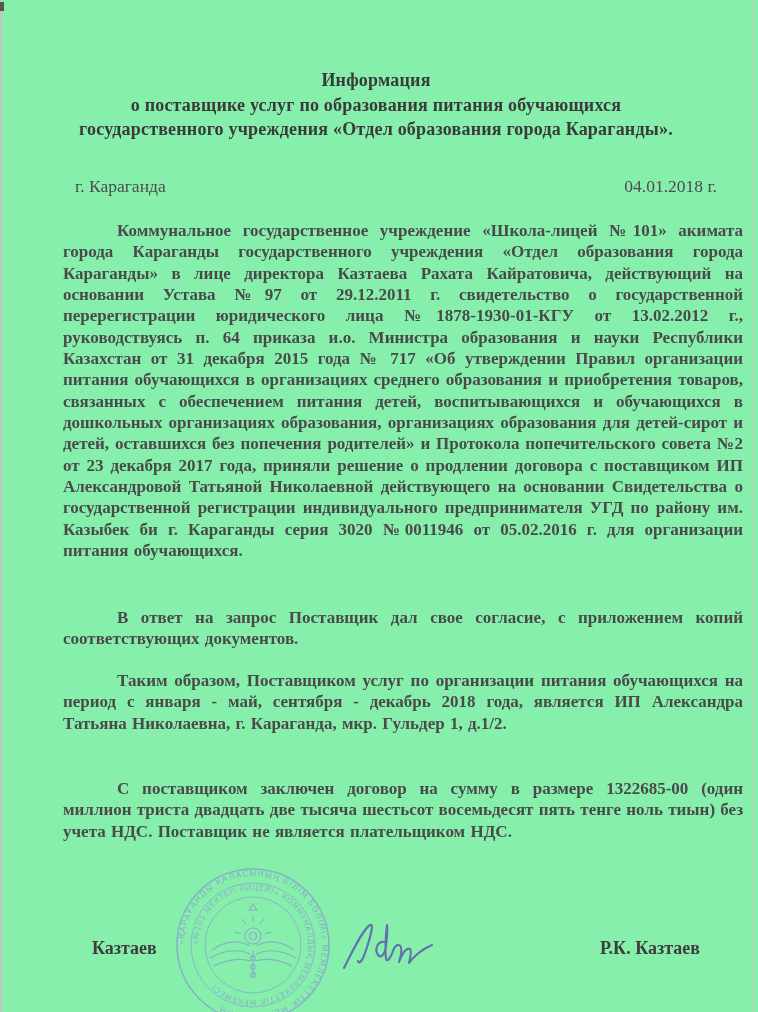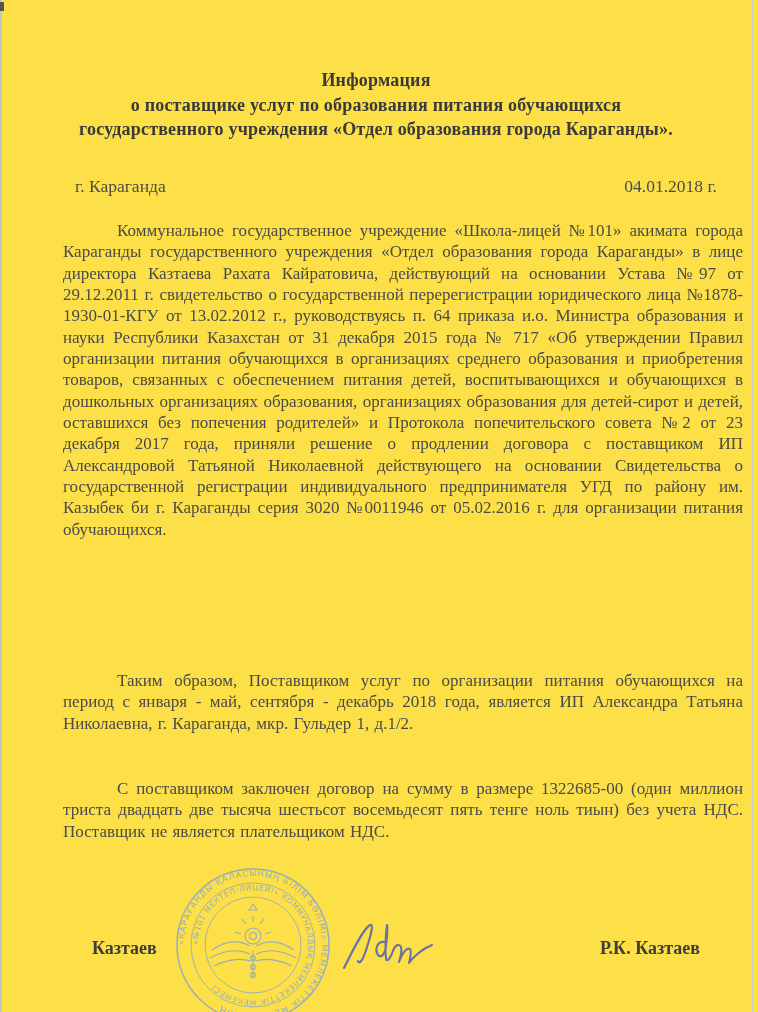--- a/index.html
+++ b/index.html
@@ -1,20 +1,20 @@
 <!DOCTYPE html>
 <html><head>
 <meta charset="utf-8">
 <style>
   html,body{margin:0;padding:0;background:#e8e8e6;}
   .page{
     position:relative;
     width:758px;height:1012px;
     margin:0 auto;
-    background:#fde047;
+    background:#86efac;
     overflow:hidden;
     font-family:"Liberation Serif","DejaVu Serif",serif;
   }
   .edge-left{position:absolute;left:0;top:0;width:2px;height:100%;background:#c6c6c0;}
   .edge-right{position:absolute;left:752px;top:0;width:1px;height:100%;background:#cbcbc6;}
   .corner-speck{position:absolute;left:0;top:2px;width:4px;height:9px;background:#55554f;}
 
   .title-block{
     position:absolute;top:68px;left:0;right:6px;
     text-align:center;
@@ -27,20 +27,21 @@
     position:absolute;top:176px;left:75px;right:41px;
     display:flex;justify-content:space-between;
     font-size:17.5px;color:#4c4c4c;
   }
   .body-par{
     position:absolute;left:63px;width:680px;margin:0;
     text-align:justify;text-indent:54px;
     font-size:17px;line-height:21.35px;
     color:#4a4a4a;
     word-spacing:1px;
+    font-weight:bold;
   }
   .par-1{top:220px;}
   .par-2{top:607px;}
   .par-3{top:670px;}
   .par-4{top:730px;margin-top:48px;}
 
   .sign-row{
     position:absolute;top:938px;left:92px;right:58px;
     display:flex;justify-content:space-between;
     font-weight:bold;font-size:18px;color:#3d3d3d;
@@ -65,20 +66,21 @@
     <div>о поставщике услуг по образования питания обучающихся</div>
     <div>государственного учреждения  «Отдел образования города Караганды».</div>
   </div>
 
   <div class="place-date">
     <span>г. Караганда</span>
     <span>04.01.2018 г.</span>
   </div>
 
   <p class="body-par par-1">Коммунальное государственное учреждение «Школа-лицей №101» акимата города Караганды государственного учреждения «Отдел образования города Караганды» в лице директора Казтаева Рахата Кайратовича, действующий на основании Устава №97 от 29.12.2011 г. свидетельство о государственной перерегистрации юридического лица №1878-1930-01-КГУ от 13.02.2012 г., руководствуясь п. 64 приказа и.о. Министра образования и науки Республики Казахстан от 31 декабря 2015 года № 717 «Об утверждении Правил организации питания обучающихся в организациях среднего образования и приобретения товаров, связанных с обеспечением питания детей, воспитывающихся и обучающихся в дошкольных организациях образования, организациях образования для детей-сирот и детей, оставшихся без попечения родителей» и Протокола попечительского совета №2 от 23 декабря 2017 года, приняли решение о продлении договора с поставщиком ИП Александровой Татьяной Николаевной действующего на основании Свидетельства о государственной регистрации индивидуального предпринимателя УГД по району им. Казыбек би г. Караганды  серия 3020 №0011946 от 05.02.2016 г. для организации питания обучающихся.</p>
+  <p class="body-par par-2">В ответ на запрос Поставщик дал свое согласие, с приложением копий соответствующих документов.</p>
   <p class="body-par par-3">Таким образом, Поставщиком услуг по организации питания обучающихся на период с января - май, сентября - декабрь 2018 года, является ИП Александра Татьяна Николаевна, г. Караганда, мкр. Гульдер 1, д.1/2.</p>
   <p class="body-par par-4">С поставщиком заключен договор на сумму в размере 1322685-00 (один миллион триста двадцать две тысяча шестьсот восемьдесят пять тенге ноль тиын) без учета НДС. Поставщик не является плательщиком НДС.</p>
 
   <div class="sign-row">
     <span>Казтаев</span>
     <span>Р.К. Казтаев</span>
   </div>
 
   <svg class="seal" viewBox="0 0 162 162">
     <defs>

